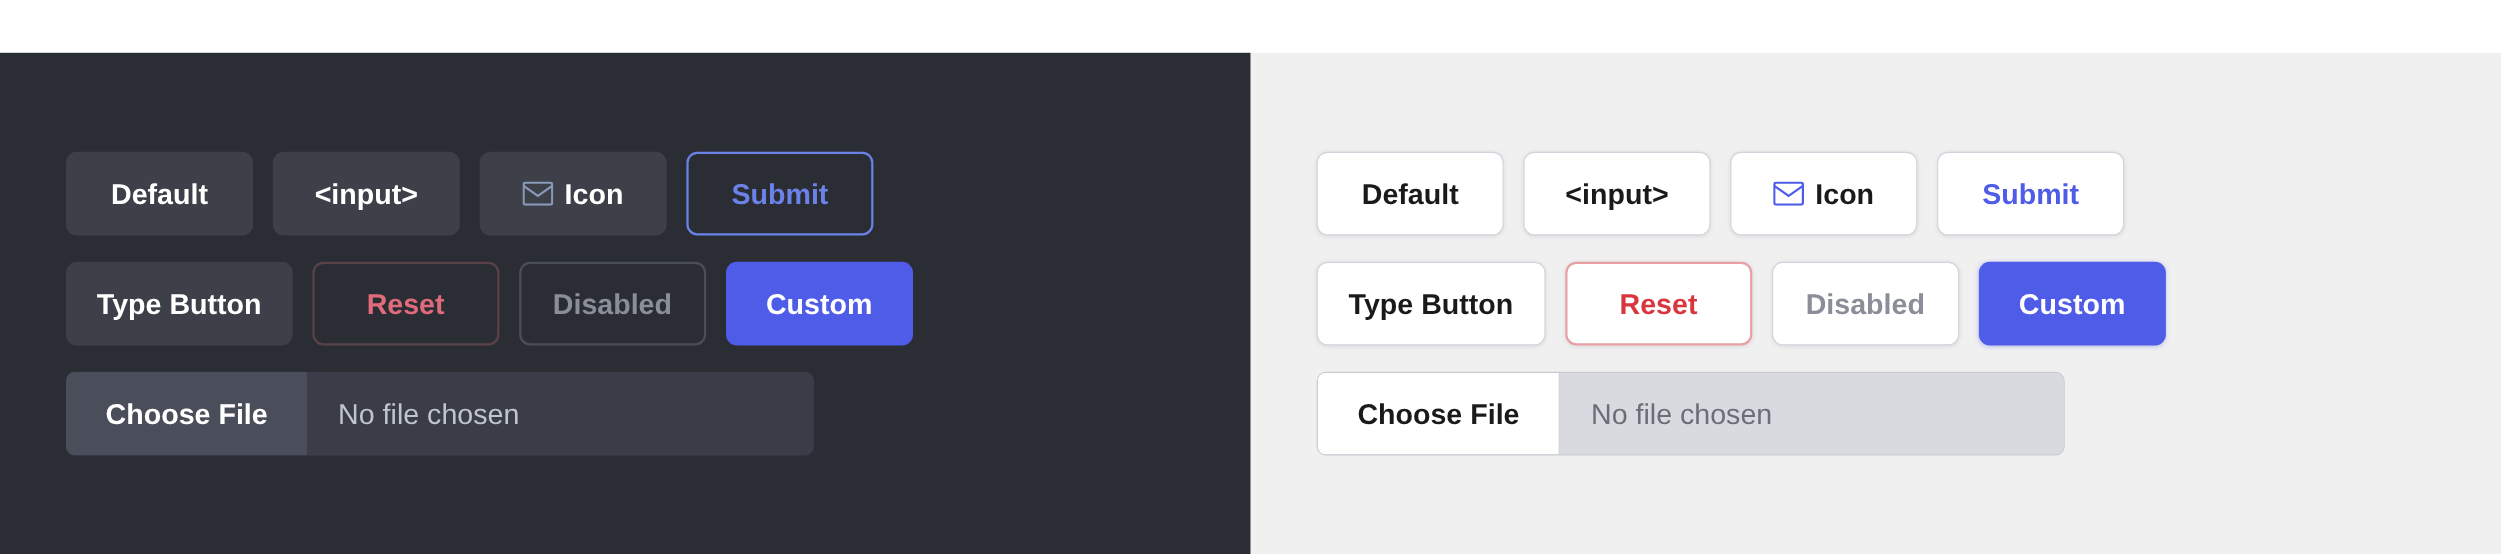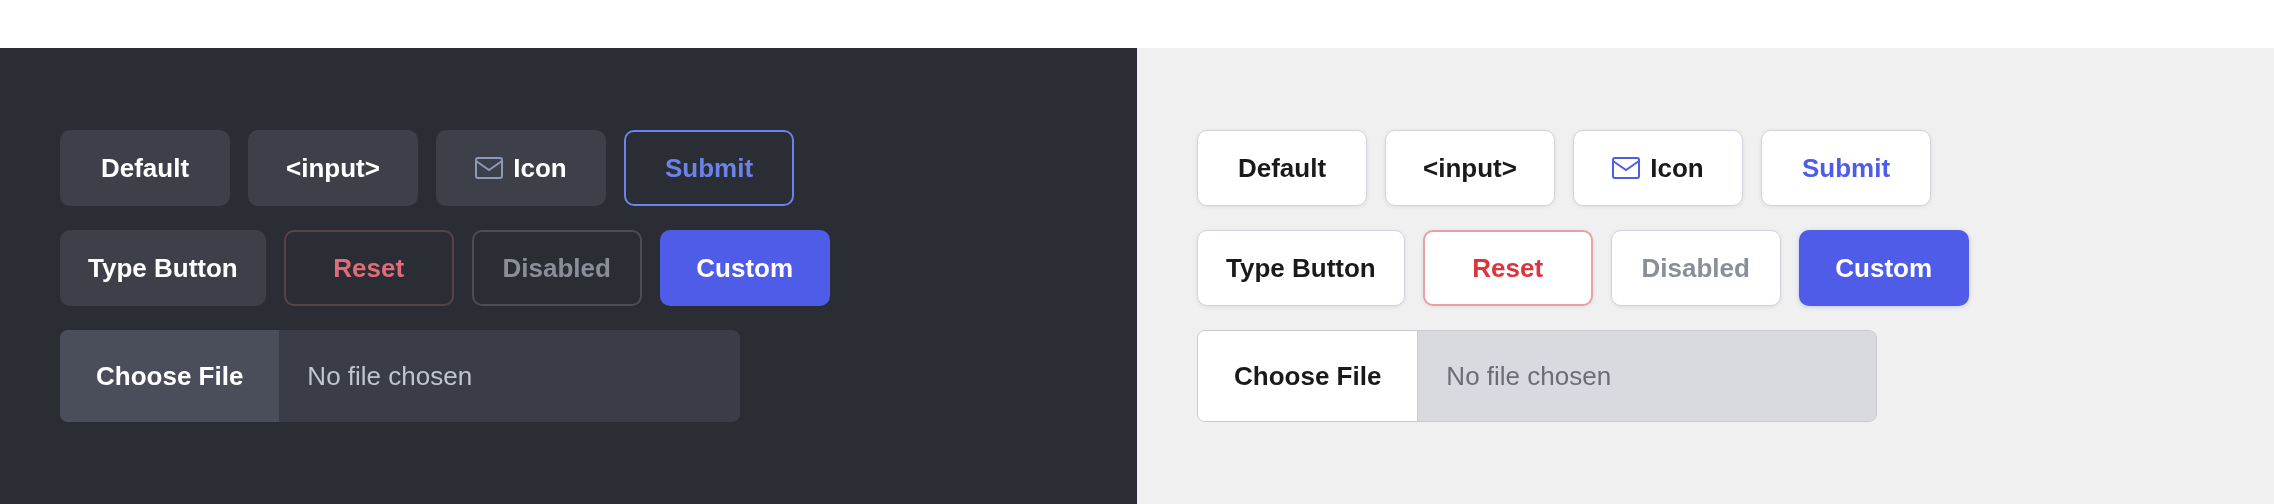--- a/index.html
+++ b/index.html
@@ -172,21 +172,21 @@
       box-shadow: 0 1px 4px rgba(79,92,232,0.3);
     }
 
     
     .file-input-container {
       display: flex;
       align-items: stretch;
       border-radius: 8px;
       overflow: hidden;
       width: 680px;
-      height: 92px;
+      height: 76px;
     }
 
     .file-input-dark {
       background-color: #3a3d48;
       border: none;
     }
 
     .file-btn-dark {
       background-color: #4a4e5a;
       color: #ffffff;

